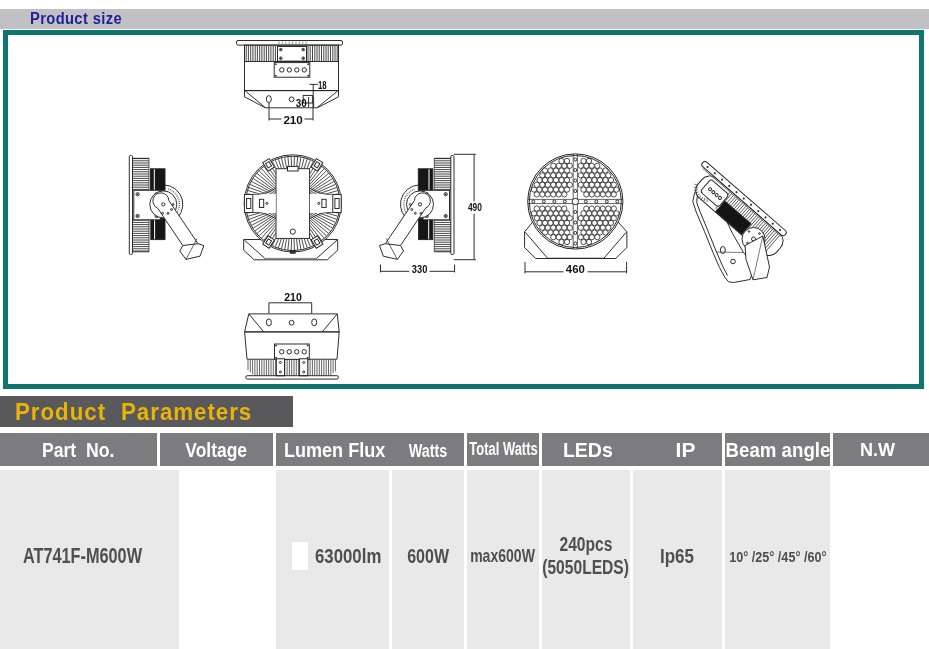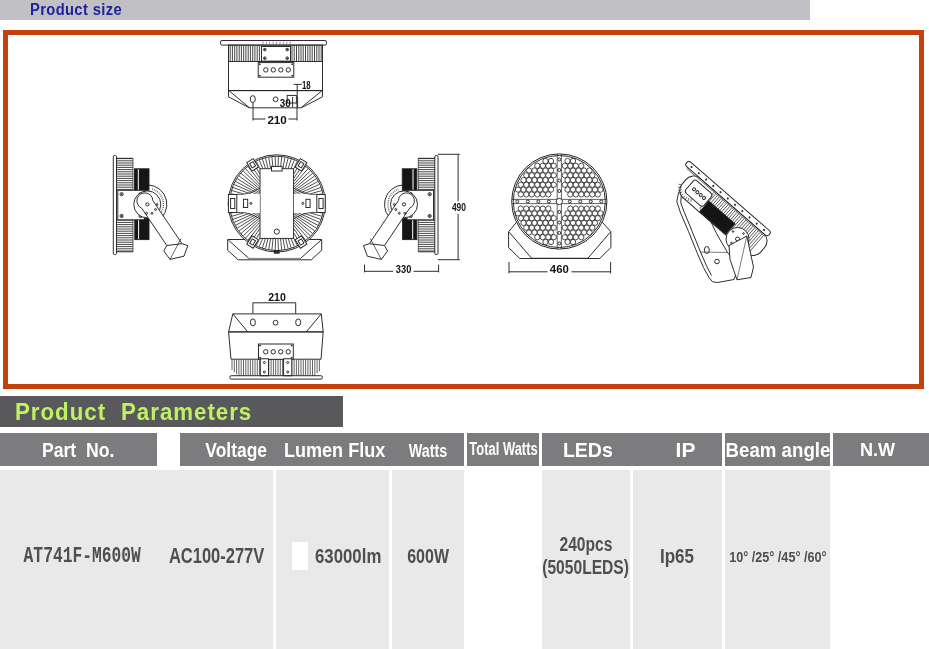--- a/index.html
+++ b/index.html
@@ -1,22 +1,22 @@
 <!DOCTYPE html>
 <html><head>
 <meta charset="utf-8">
 <style>
 * { margin:0; padding:0; box-sizing:border-box; }
 html,body { width:929px; height:649px; background:#fff; font-family:"Liberation Sans", sans-serif; overflow:hidden; }
 #page { position:relative; width:929px; height:649px; background:#fff; }
-.topbar { position:absolute; left:0; top:0; width:810px; height:20px; background:#c1c1c5; }
+.topbar { position:absolute; left:0; top:9px; width:929px; height:20px; background:#c1c1c5; }
 .topbar span { position:absolute; left:30px; top:1px; font-size:16px; font-weight:bold; color:#21219b; letter-spacing:0.4px; }
-.box { position:absolute; left:3px; top:30px; width:921px; height:359px; border:5px solid #c2410c; background:#fff; }
+.box { position:absolute; left:3px; top:30px; width:921px; height:359px; border:5px solid #0f766e; background:#fff;padding-left:16px; }
 .unit { position:absolute; left:793px; top:319px; font-size:23px; font-weight:bold; color:#111; }
-.ppt { position:absolute; left:0; top:396px; width:343px; height:31px; background:#59595b; color:#bef264; }
+.ppt { position:absolute; left:0; top:396px; width:293px; height:31px; background:#59595b; color:#eab308; }
 .ppt span { position:absolute; left:15px; top:3px; font-size:23px; font-weight:bold; letter-spacing:1px; word-spacing:8px; white-space:nowrap; transform:scaleX(0.97); transform-origin:left center; }
 .hcell { position:absolute; top:433px; height:33px; background:#7c7c7e; color:#fff; display:flex; align-items:center; justify-content:center; }
 .dcell { position:absolute; top:470px; height:179px; background:#e9e9e9; color:#4f4f4f; display:flex; flex-direction:column; align-items:center; justify-content:center; padding-bottom:7px; }
 .hcell span, .dcell span { font-weight:bold; white-space:nowrap; }
 </style>
 </head>
 <body>
 <div id="page">
 
 <div class="topbar">
@@ -824,21 +824,21 @@
 </div>
 
 <div class="ppt">
       <span>Product Parameters</span>
     </div>
 
 <div class="hcell" style="left:0px;width:157px;">
       <span style="font-size:21px;transform:scaleX(0.84);">Part&nbsp;&nbsp;No.</span>
     </div>
 
-<div class="hcell" style="left:160px;width:113px;margin-left:20px;">
+<div class="hcell" style="left:160px;width:113px;">
       <span style="font-size:21px;transform:scaleX(0.83);">Voltage</span>
     </div>
 
 <div class="hcell" style="left:276px;width:188px;">
   <span style="position:absolute;left:0;top:5px;width:113px;text-align:center;font-size:21px;transform:scaleX(0.86);">Lumen Flux</span>
   <span style="position:absolute;left:116px;top:8px;width:72px;text-align:center;font-size:18px;transform:scaleX(0.8);">Watts</span>
 </div>
 
 <div class="hcell" style="left:467px;width:72px;">
       <span style="font-size:18px;transform:scaleX(0.72);">Total Watts</span>
@@ -853,37 +853,37 @@
     </div>
 
 <div class="hcell" style="left:725px;width:105px;">
       <span style="font-size:21px;transform:scaleX(0.89);">Beam&nbsp;angle</span>
     </div>
 
 <div class="hcell" style="left:833px;width:96px;padding-right:8px;">
       <span style="font-size:19px;transform:scaleX(0.95);">N.W</span>
     </div>
 
-<div class="dcell" style="left:0px;width:179px;padding-right:15px;font-family:Liberation Mono, monospace;">
+<div class="dcell" style="left:0px;width:179px;padding-right:15px;">
       <span style="font-size:22px;transform:scaleX(0.74);">AT741F-M600W</span>
     </div>
 
-<div class="dcell" style="left:160px;width:113px;">
-      <span style="font-size:22px;transform:scaleX(0.75);">AC100-277V</span>
-    </div>
 
 <div class="dcell" style="left:276px;width:113px;flex-direction:row;padding-left:20px;">
   <span style="display:block;width:16px;height:28px;background:#fff;margin-right:7px;flex:none;"></span>
   <span style="font-size:20px;transform:scaleX(0.84);transform-origin:left center;">63000lm</span>
 </div>
 
 <div class="dcell" style="left:392px;width:72px;">
       <span style="font-size:20px;transform:scaleX(0.8);">600W</span>
     </div>
 
+<div class="dcell" style="left:467px;width:72px;">
+      <span style="font-size:18px;transform:scaleX(0.78);">max600W</span>
+    </div>
 
 <div class="dcell" style="left:542px;width:88px;line-height:23px;">
       <span style="font-size:20px;transform:scaleX(0.78);">240pcs</span>
       <span style="font-size:20px;transform:scaleX(0.78);">(5050LEDS)</span>
     </div>
 
 <div class="dcell" style="left:633px;width:89px;">
       <span style="font-size:20px;transform:scaleX(0.85);">Ip65</span>
     </div>
 

